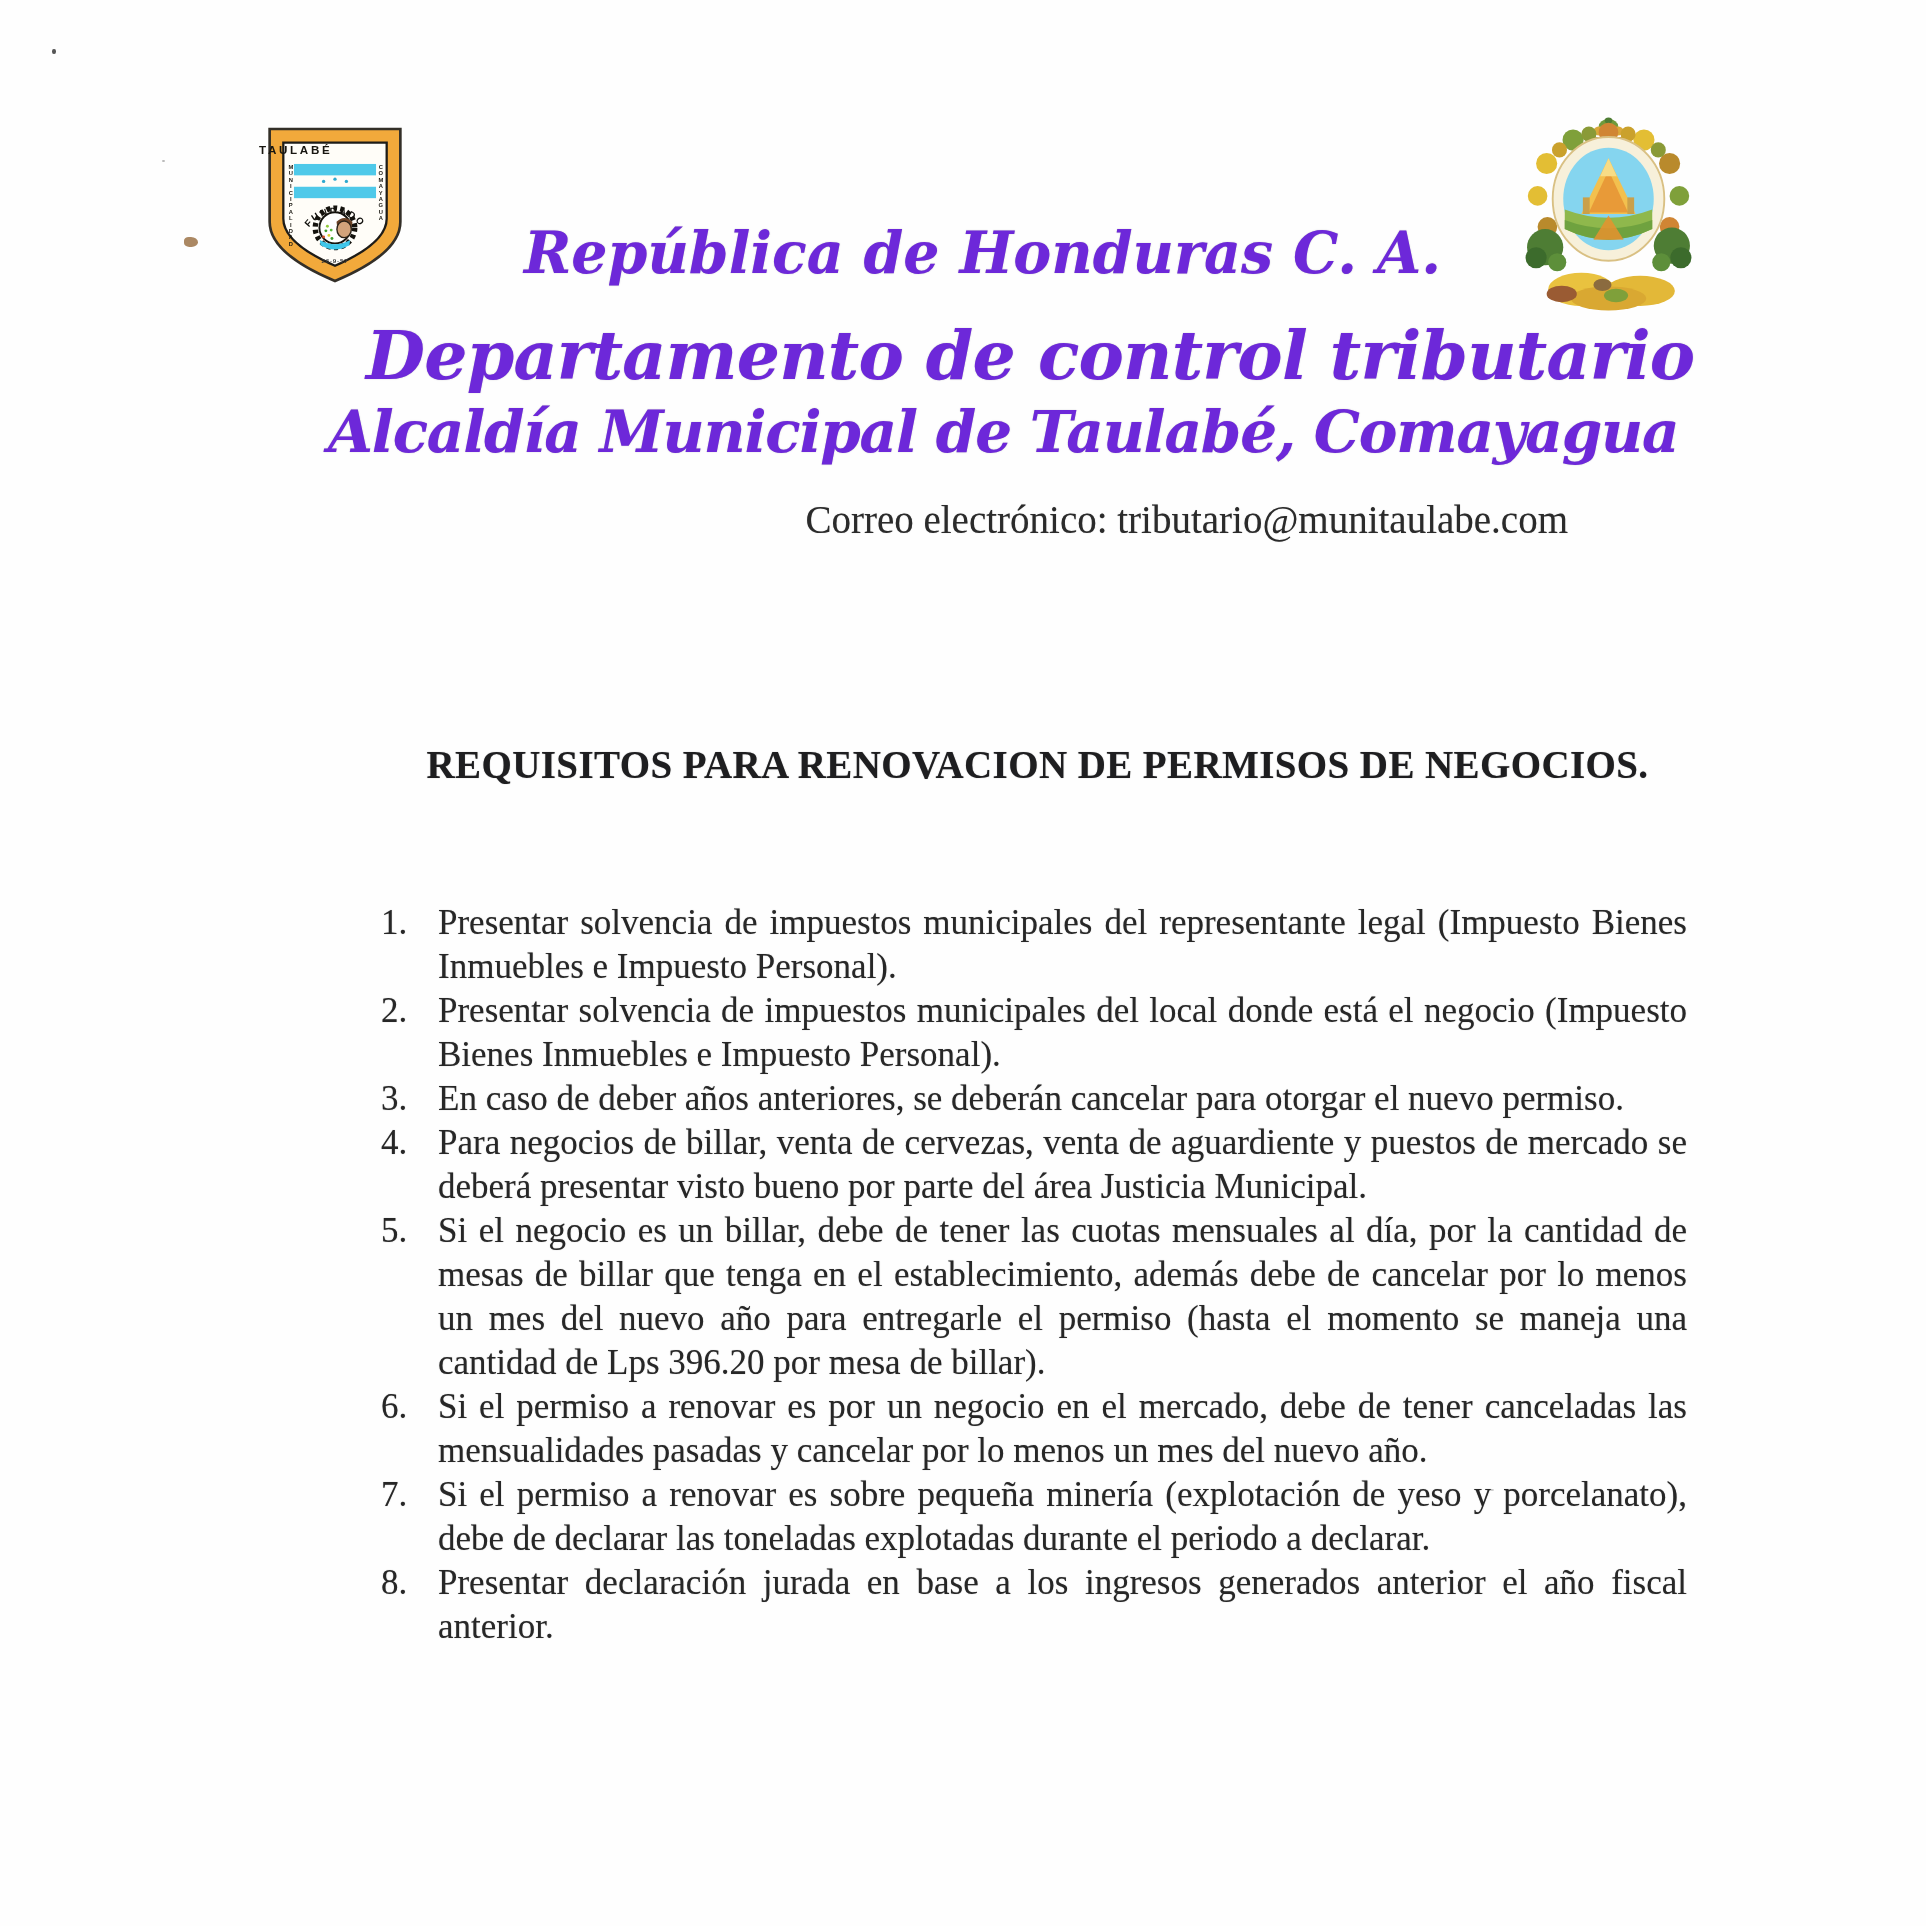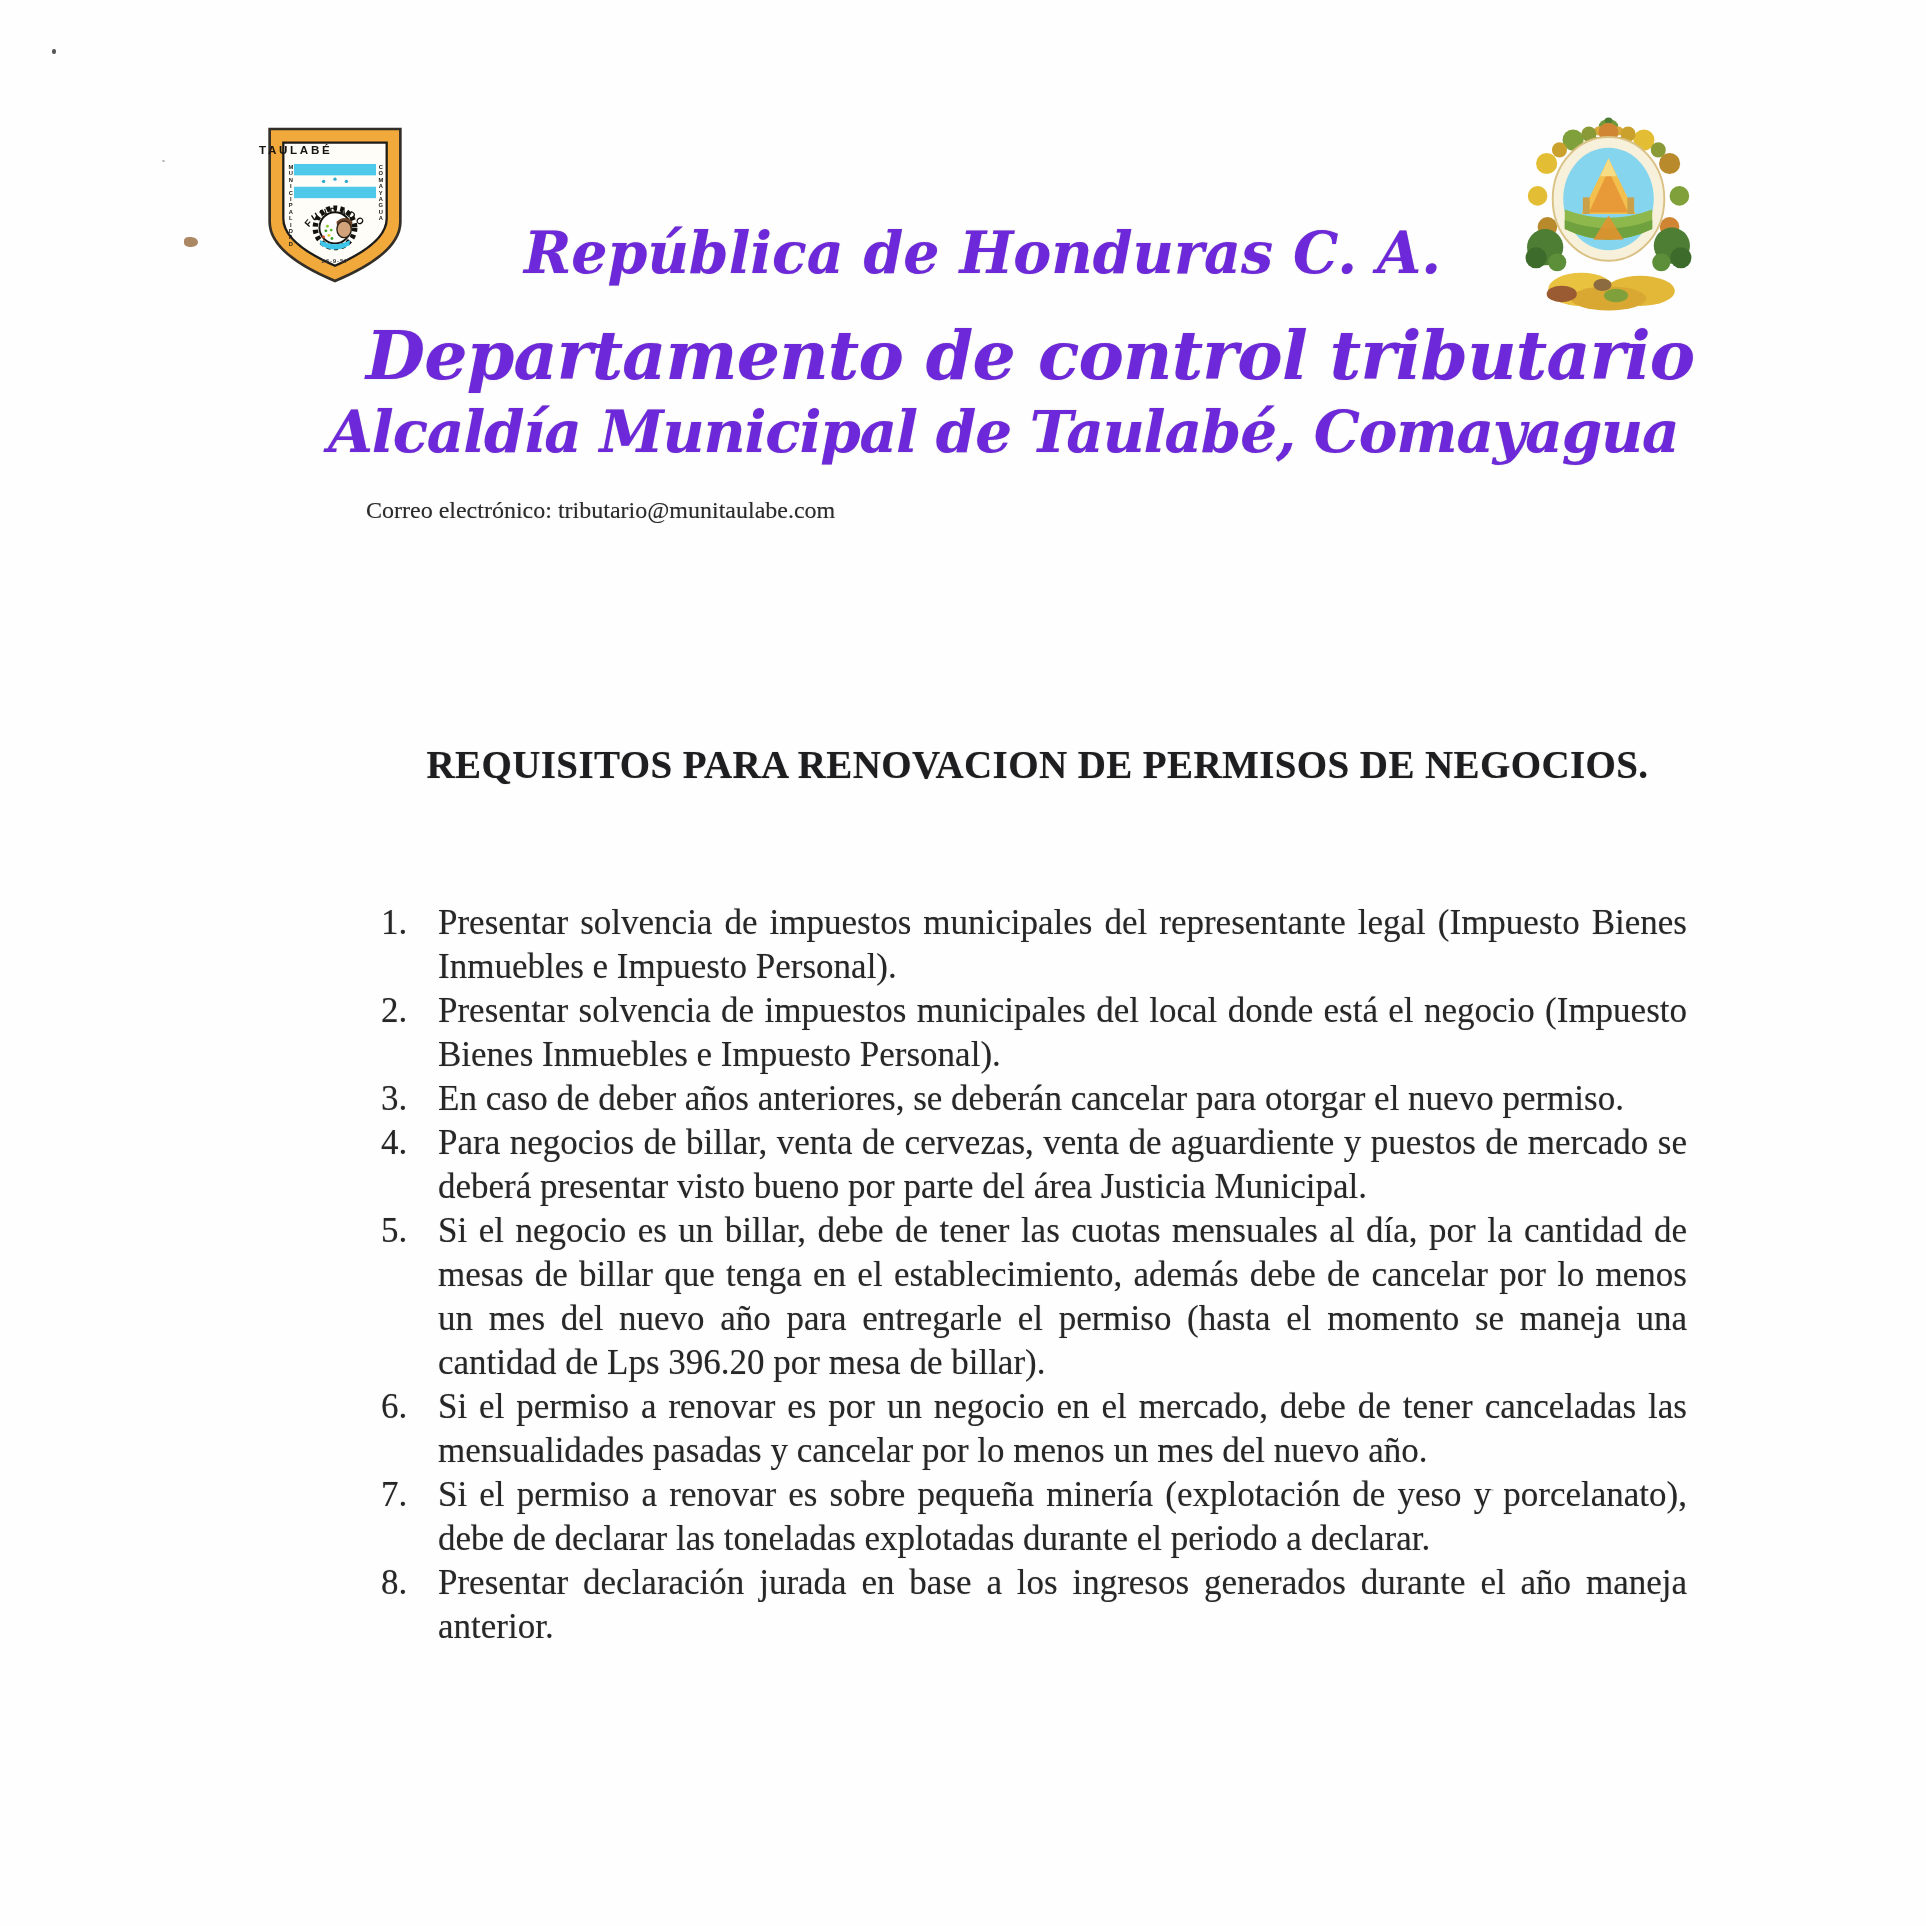--- a/index.html
+++ b/index.html
@@ -11,22 +11,22 @@
   
   .script-line {
     position:absolute; left:366px; width:1233px; text-align:center;
     font-family:"DejaVu Serif", serif; font-style:italic; font-weight:bold;
     color:#6d28d9; text-shadow:0 0 1.2px rgba(50,50,60,.35); white-space:nowrap;
   }
   .script-1 { top:219px;  font-size:57px; }
   .script-2 { top:315px;  font-size:68px; letter-spacing:-0.8px; }
   .script-3 { top:398px; font-size:58px; letter-spacing:-1.2px; left:328px; width:1287px; }
   .email-line {
-    position:absolute; left:366px; top:497px; width:1202px; text-align:left;
-    font-size:24px; color:#2b2b2b; text-shadow:0 0 0.8px rgba(40,40,40,.4);
+    position:absolute; left:366px; top:497px; width:1202px; text-align:right;
+    font-size:39px; color:#2b2b2b; text-shadow:0 0 0.8px rgba(40,40,40,.4);
   }
   
   .crest { position:absolute; }
   .crest-left  { left:259px;  top:124px;  width:152px; height:162px; }
   .crest-right { left:1518px; top:114px;  width:181px; height:203px; }
   .crest svg { width:100%; height:100%; display:block; }
   .badge-overlay { position:absolute; font-family:"Liberation Sans", sans-serif; color:#181610; }
   .badge-top-label { top:19px; left:0; width:100%; text-align:left; font-size:11.6px; font-weight:bold; letter-spacing:2.7px; }
   .badge-date     { top:133px; left:0; width:100%; text-align:center; font-size:6.2px; font-weight:bold; color:#3a3a3a; letter-spacing:0.8px; }
   .v-label {
@@ -166,21 +166,21 @@
     <div class="req-item">
       <span class="req-num">6.</span>
       <span class="req-text">Si el permiso a renovar es por un negocio en el mercado, debe de tener canceladas las mensualidades pasadas y cancelar por lo menos un mes del nuevo año.</span>
     </div>
     <div class="req-item">
       <span class="req-num">7.</span>
       <span class="req-text">Si el permiso a renovar es sobre pequeña minería (explotación de yeso y porcelanato), debe de declarar las toneladas explotadas durante el periodo a declarar.</span>
     </div>
     <div class="req-item">
       <span class="req-num">8.</span>
-      <span class="req-text">Presentar declaración jurada en base a los ingresos generados durante el año maneja anterior.</span>
+      <span class="req-text">Presentar declaración jurada en base a los ingresos generados anterior el año fiscal anterior.</span>
     </div>
   </div>
 
   <div class="speck speck-1"></div>
   <div class="speck speck-2"></div>
   <div class="speck speck-3"></div>
 
   <div class="speck speck-6"></div>
 
 </div>

